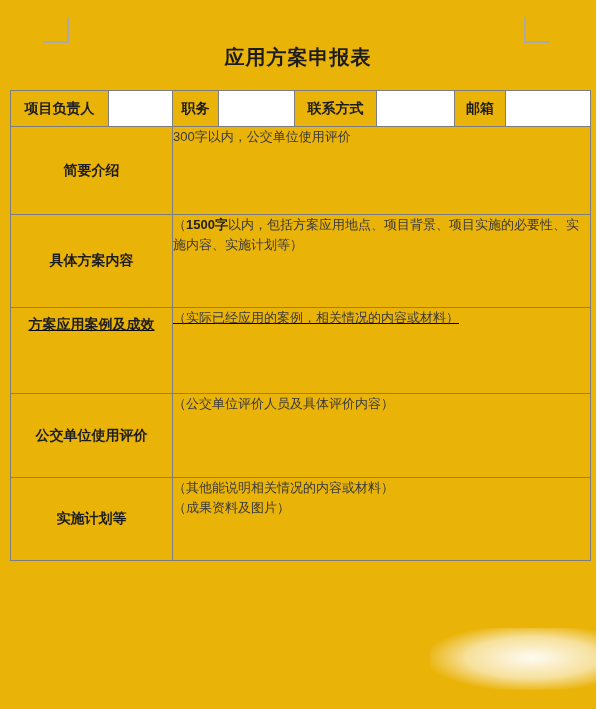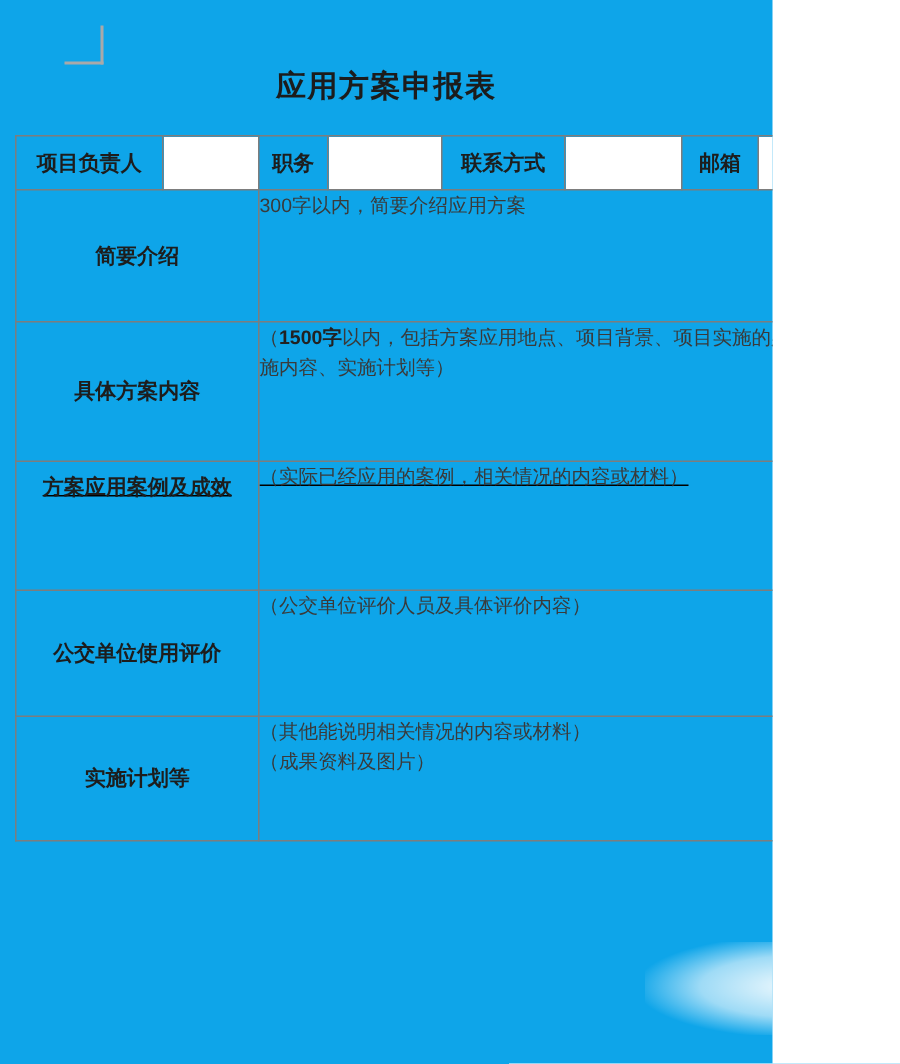--- a/index.html
+++ b/index.html
@@ -4,25 +4,24 @@
 <title>应用方案申报表</title>
 <style>
   html, body {
     margin: 0;
     padding: 0;
     background: #ffffff;
     font-family: "Liberation Sans", sans-serif;
   }
   .page {
     position: relative;
-    width: 503px;
+    width: 596px;
     height: 709px;
-    background: #0ea5e9;
+    background: #eab308;
     overflow: hidden;
-    padding-left: 12px;
   }
   
   .crop-mark {
     position: absolute;
     width: 24px;
     height: 24px;
   }
   .crop-mark.left {
     left: 43px;
     top: 17px;
@@ -139,21 +138,21 @@
       <td class="lbl">联系方式</td>
       <td class="val"></td>
       <td class="lbl">邮箱</td>
       <td class="val"></td>
     </tr>
 
 
     <tr class="h88">
       <td class="lbl" colspan="2">简要介绍</td>
       <td class="hint" colspan="6">
-        <span>300字以内，简要介绍应用方案</span>
+        <span>300字以内，公交单位使用评价</span>
       </td>
     </tr>
 
     <tr class="h93">
       <td class="lbl" colspan="2">具体方案内容</td>
       <td class="hint" colspan="6">
         <span>（</span><b>1500字</b><span>以内，包括方案应用地点、项目背景、项目实施的必要性、实施内容、实施计划等）</span>
       </td>
     </tr>
 

